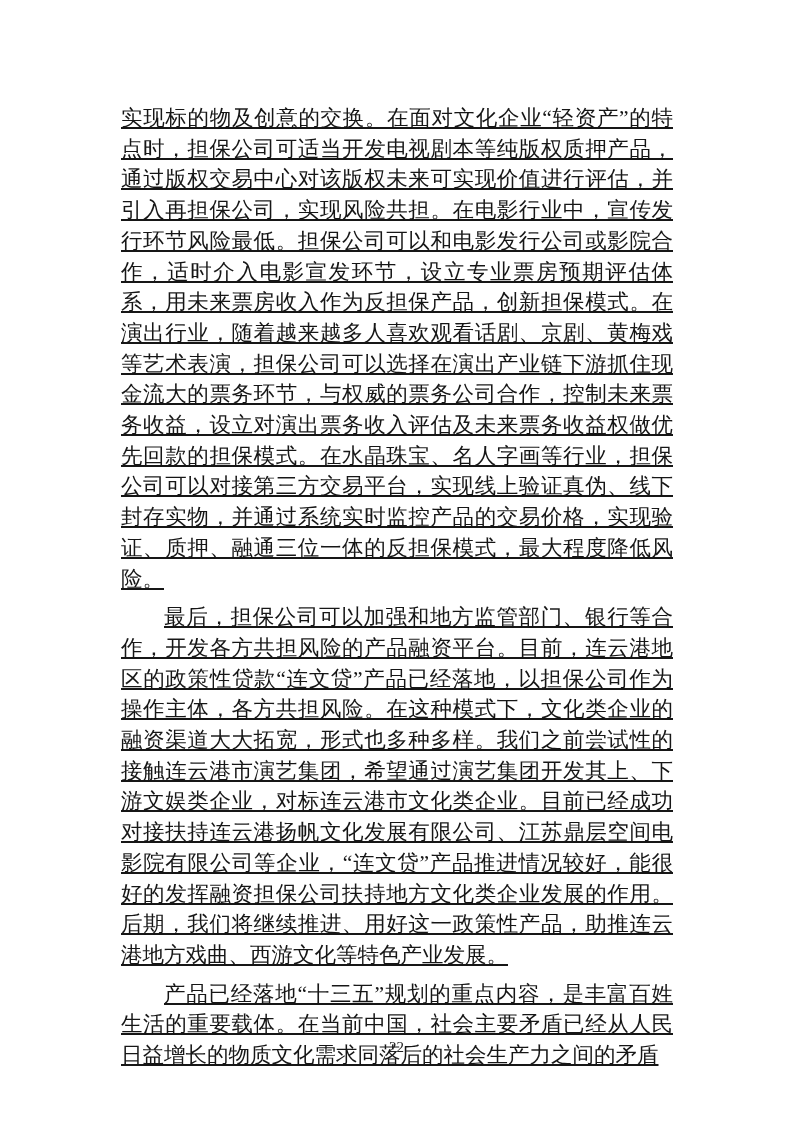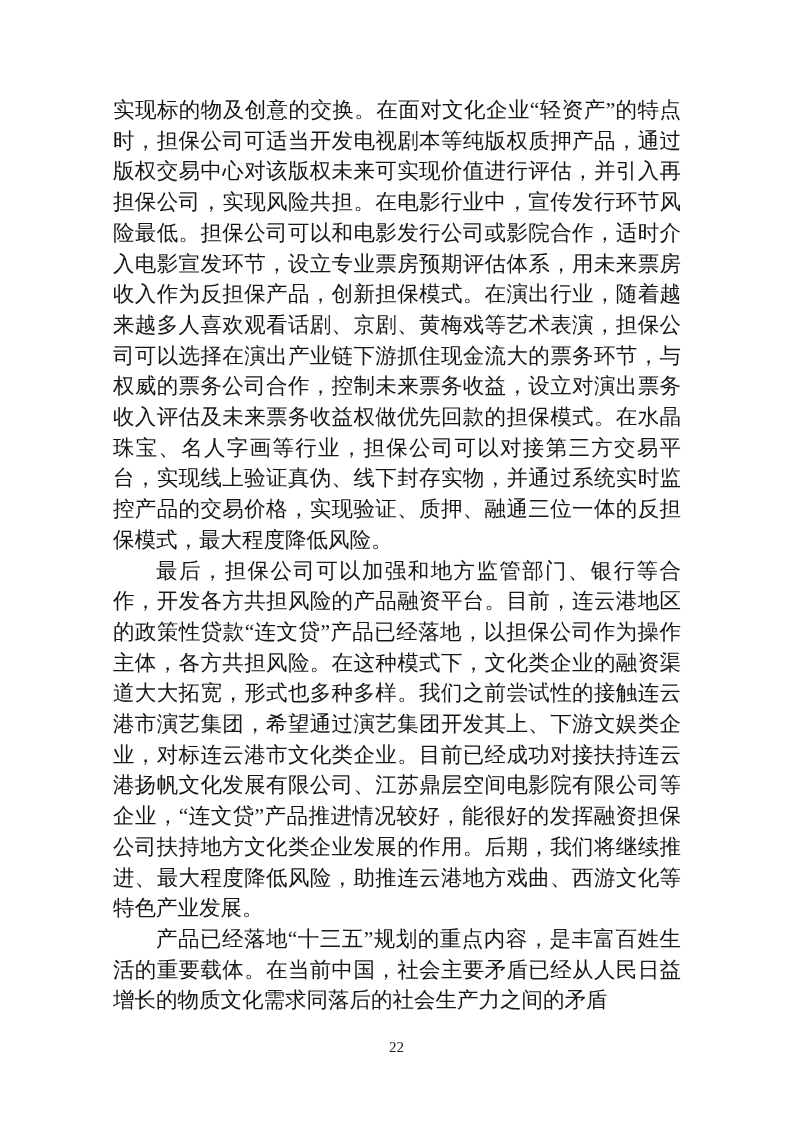--- a/index.html
+++ b/index.html
@@ -24,21 +24,22 @@
     width: 568px;
     font-size: 21.5px;
     line-height: 30.7px;
     text-align: justify;
     text-justify: inter-character;
     letter-spacing: 0;
     word-break: break-all;
     color: #161616;
   }
   .text-body p {
-    margin: 0;
+    margin: 8px;
+    text-decoration: underline;
   }
   .text-body p.indent {
     text-indent: 2em;
   }
   .page-number {
     position: absolute;
     top: 1039px;
     left: 0;
     width: 100%;
     text-align: center;
@@ -46,17 +47,17 @@
     color: #222222;
     font-family: "Liberation Serif", "DejaVu Serif", serif;
   }
 </style>
 </head>
 <body>
 
 <div class="page">
   <div class="text-body">
     <p>实现标的物及创意的交换。在面对文化企业“轻资产”的特点时，担保公司可适当开发电视剧本等纯版权质押产品，通过版权交易中心对该版权未来可实现价值进行评估，并引入再担保公司，实现风险共担。在电影行业中，宣传发行环节风险最低。担保公司可以和电影发行公司或影院合作，适时介入电影宣发环节，设立专业票房预期评估体系，用未来票房收入作为反担保产品，创新担保模式。在演出行业，随着越来越多人喜欢观看话剧、京剧、黄梅戏等艺术表演，担保公司可以选择在演出产业链下游抓住现金流大的票务环节，与权威的票务公司合作，控制未来票务收益，设立对演出票务收入评估及未来票务收益权做优先回款的担保模式。在水晶珠宝、名人字画等行业，担保公司可以对接第三方交易平台，实现线上验证真伪、线下封存实物，并通过系统实时监控产品的交易价格，实现验证、质押、融通三位一体的反担保模式，最大程度降低风险。</p>
-    <p class="indent">最后，担保公司可以加强和地方监管部门、银行等合作，开发各方共担风险的产品融资平台。目前，连云港地区的政策性贷款“连文贷”产品已经落地，以担保公司作为操作主体，各方共担风险。在这种模式下，文化类企业的融资渠道大大拓宽，形式也多种多样。我们之前尝试性的接触连云港市演艺集团，希望通过演艺集团开发其上、下游文娱类企业，对标连云港市文化类企业。目前已经成功对接扶持连云港扬帆文化发展有限公司、江苏鼎层空间电影院有限公司等企业，“连文贷”产品推进情况较好，能很好的发挥融资担保公司扶持地方文化类企业发展的作用。后期，我们将继续推进、最大程度降低风险，助推连云港地方戏曲、西游文化等特色产业发展。</p>
+    <p class="indent">最后，担保公司可以加强和地方监管部门、银行等合作，开发各方共担风险的产品融资平台。目前，连云港地区的政策性贷款“连文贷”产品已经落地，以担保公司作为操作主体，各方共担风险。在这种模式下，文化类企业的融资渠道大大拓宽，形式也多种多样。我们之前尝试性的接触连云港市演艺集团，希望通过演艺集团开发其上、下游文娱类企业，对标连云港市文化类企业。目前已经成功对接扶持连云港扬帆文化发展有限公司、江苏鼎层空间电影院有限公司等企业，“连文贷”产品推进情况较好，能很好的发挥融资担保公司扶持地方文化类企业发展的作用。后期，我们将继续推进、用好这一政策性产品，助推连云港地方戏曲、西游文化等特色产业发展。</p>
     <p class="indent">产品已经落地“十三五”规划的重点内容，是丰富百姓生活的重要载体。在当前中国，社会主要矛盾已经从人民日益增长的物质文化需求同落后的社会生产力之间的矛盾</p>
   </div>
   <div class="page-number">22</div>
 </div>
 
 </body></html>

